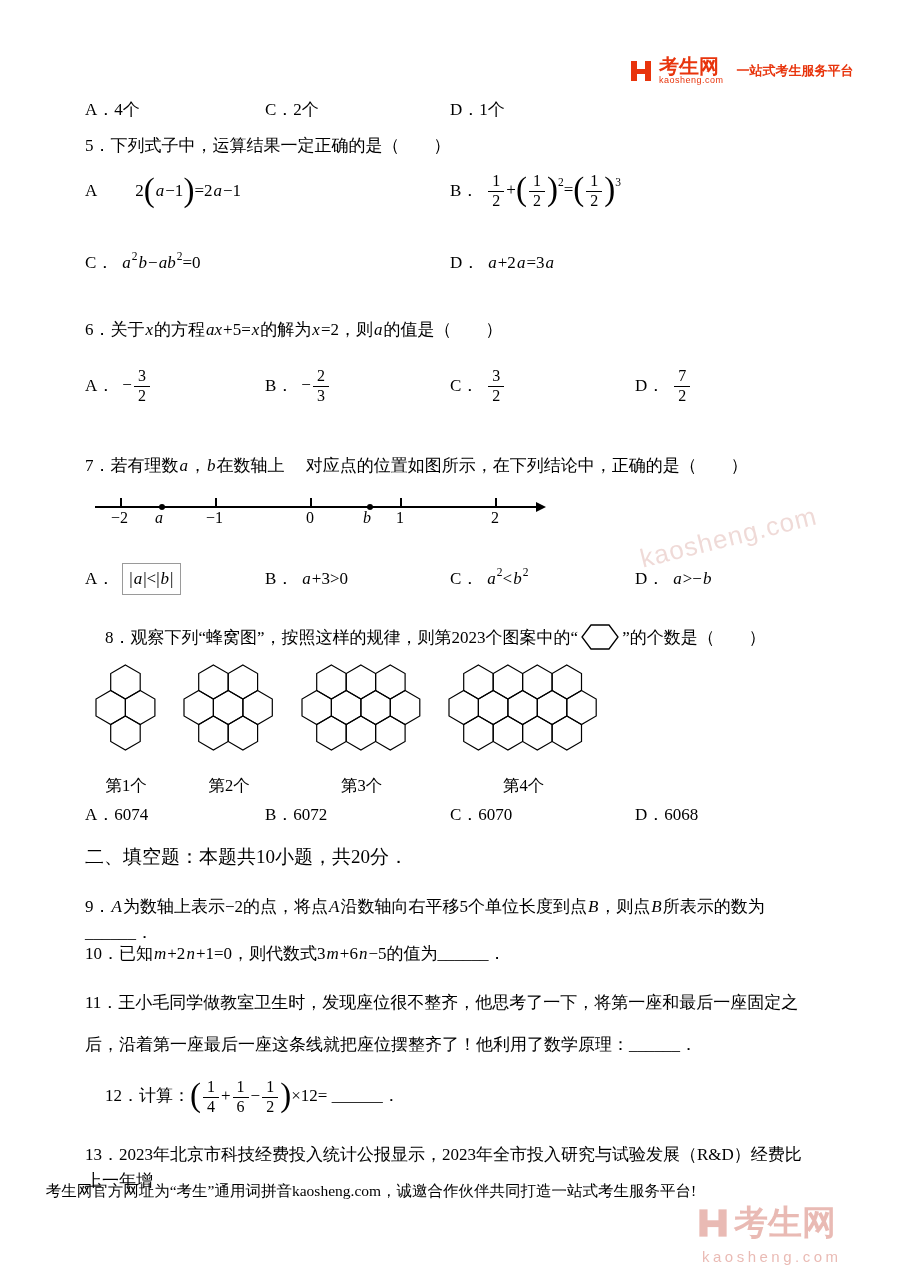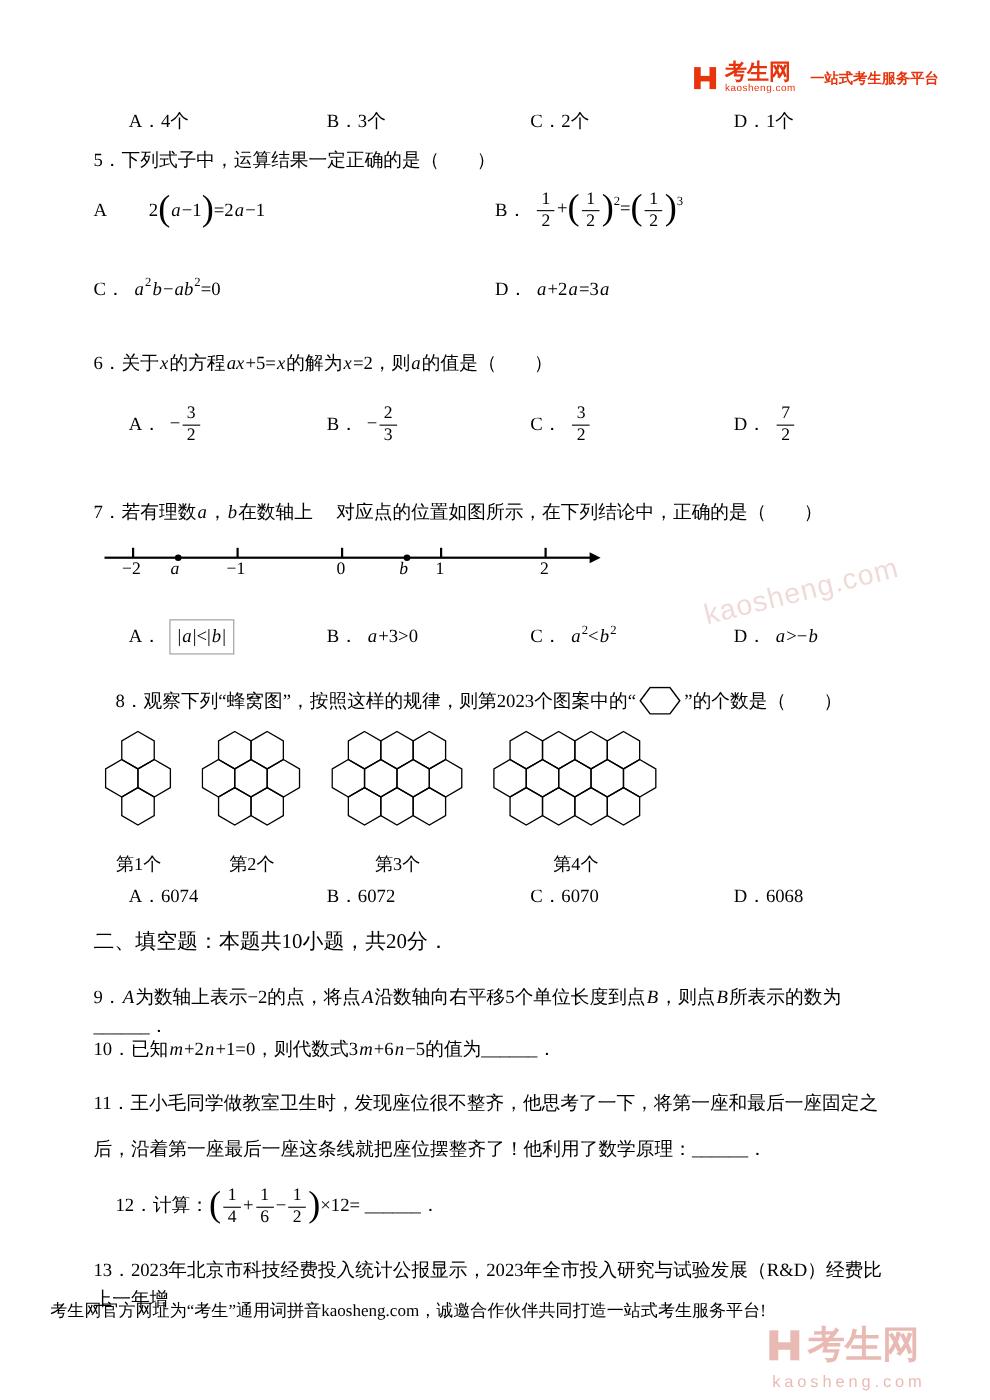--- a/index.html
+++ b/index.html
@@ -8,21 +8,21 @@
 
   
   .logo{position:absolute;left:630px;top:56px;display:flex;align-items:center;gap:7px;}
   .logo-txt{display:flex;flex-direction:column;line-height:1;}
   .logo-name{font-size:20px;font-weight:bold;color:#e8340c;font-family:"Liberation Sans",sans-serif;}
   .logo-domain{font-size:9px;color:#e8340c;letter-spacing:.5px;font-family:"Liberation Sans",sans-serif;}
   .logo-tagline{font-size:13px;font-weight:bold;color:#e8340c;margin-left:6px;font-family:"Liberation Sans",sans-serif;}
 
   
   .row{position:absolute;left:85px;width:730px;line-height:1.5;}
-  .opts4{display:grid;grid-template-columns:180px 185px 185px auto;align-items:center;margin-left:32px;}
+  .opts4{display:grid;grid-template-columns:180px 185px 185px auto;align-items:center;}
   .opts2{display:grid;grid-template-columns:365px auto;align-items:center;}
   .vmid{display:flex;align-items:flex-end;margin-left:20px;}
   .opt{display:flex;align-items:center;}
   .olabel{margin-right:8px;}
   .olabel.wide{margin-right:38px;}
   .math{display:inline;}
   .mi{font-style:italic;padding:0 1px;}
   sup{font-size:11.5px;line-height:0;position:relative;top:-2px;}
   .frac{display:inline-block;vertical-align:middle;text-align:center;margin:0 2px;font-size:16px;line-height:1.15;}
   .fnum{display:block;border-bottom:1px solid #000;padding:0 4px;}
@@ -69,21 +69,20 @@
     </svg>
     <div class="logo-txt">
       <div class="logo-name">考生网</div>
       <div class="logo-domain">kaosheng.com</div>
     </div>
     <div class="logo-tagline">一站式考生服务平台</div>
   </div>
 
   <div class="row opts4" style="top:97px">
     <span class="opt">A．4个</span>
-    <span class="opt">B．3个</span>
     <span class="opt">C．2个</span>
     <span class="opt">D．1个</span>
   </div>
 
   <div class="row" style="top:133px">5．下列式子中，运算结果一定正确的是（　　）</div>
   <div class="row opts2" style="top:160px;height:62px">
     <span class="opt">
       <span class="olabel wide">A</span>
       <span class="math"><span class="mt">2</span><span class="bigp">(</span><span class="mi">a</span><span class="mt">−1</span><span class="bigp">)</span><span class="mt">=2</span><span class="mi">a</span><span class="mt">−1</span></span>
     </span>

